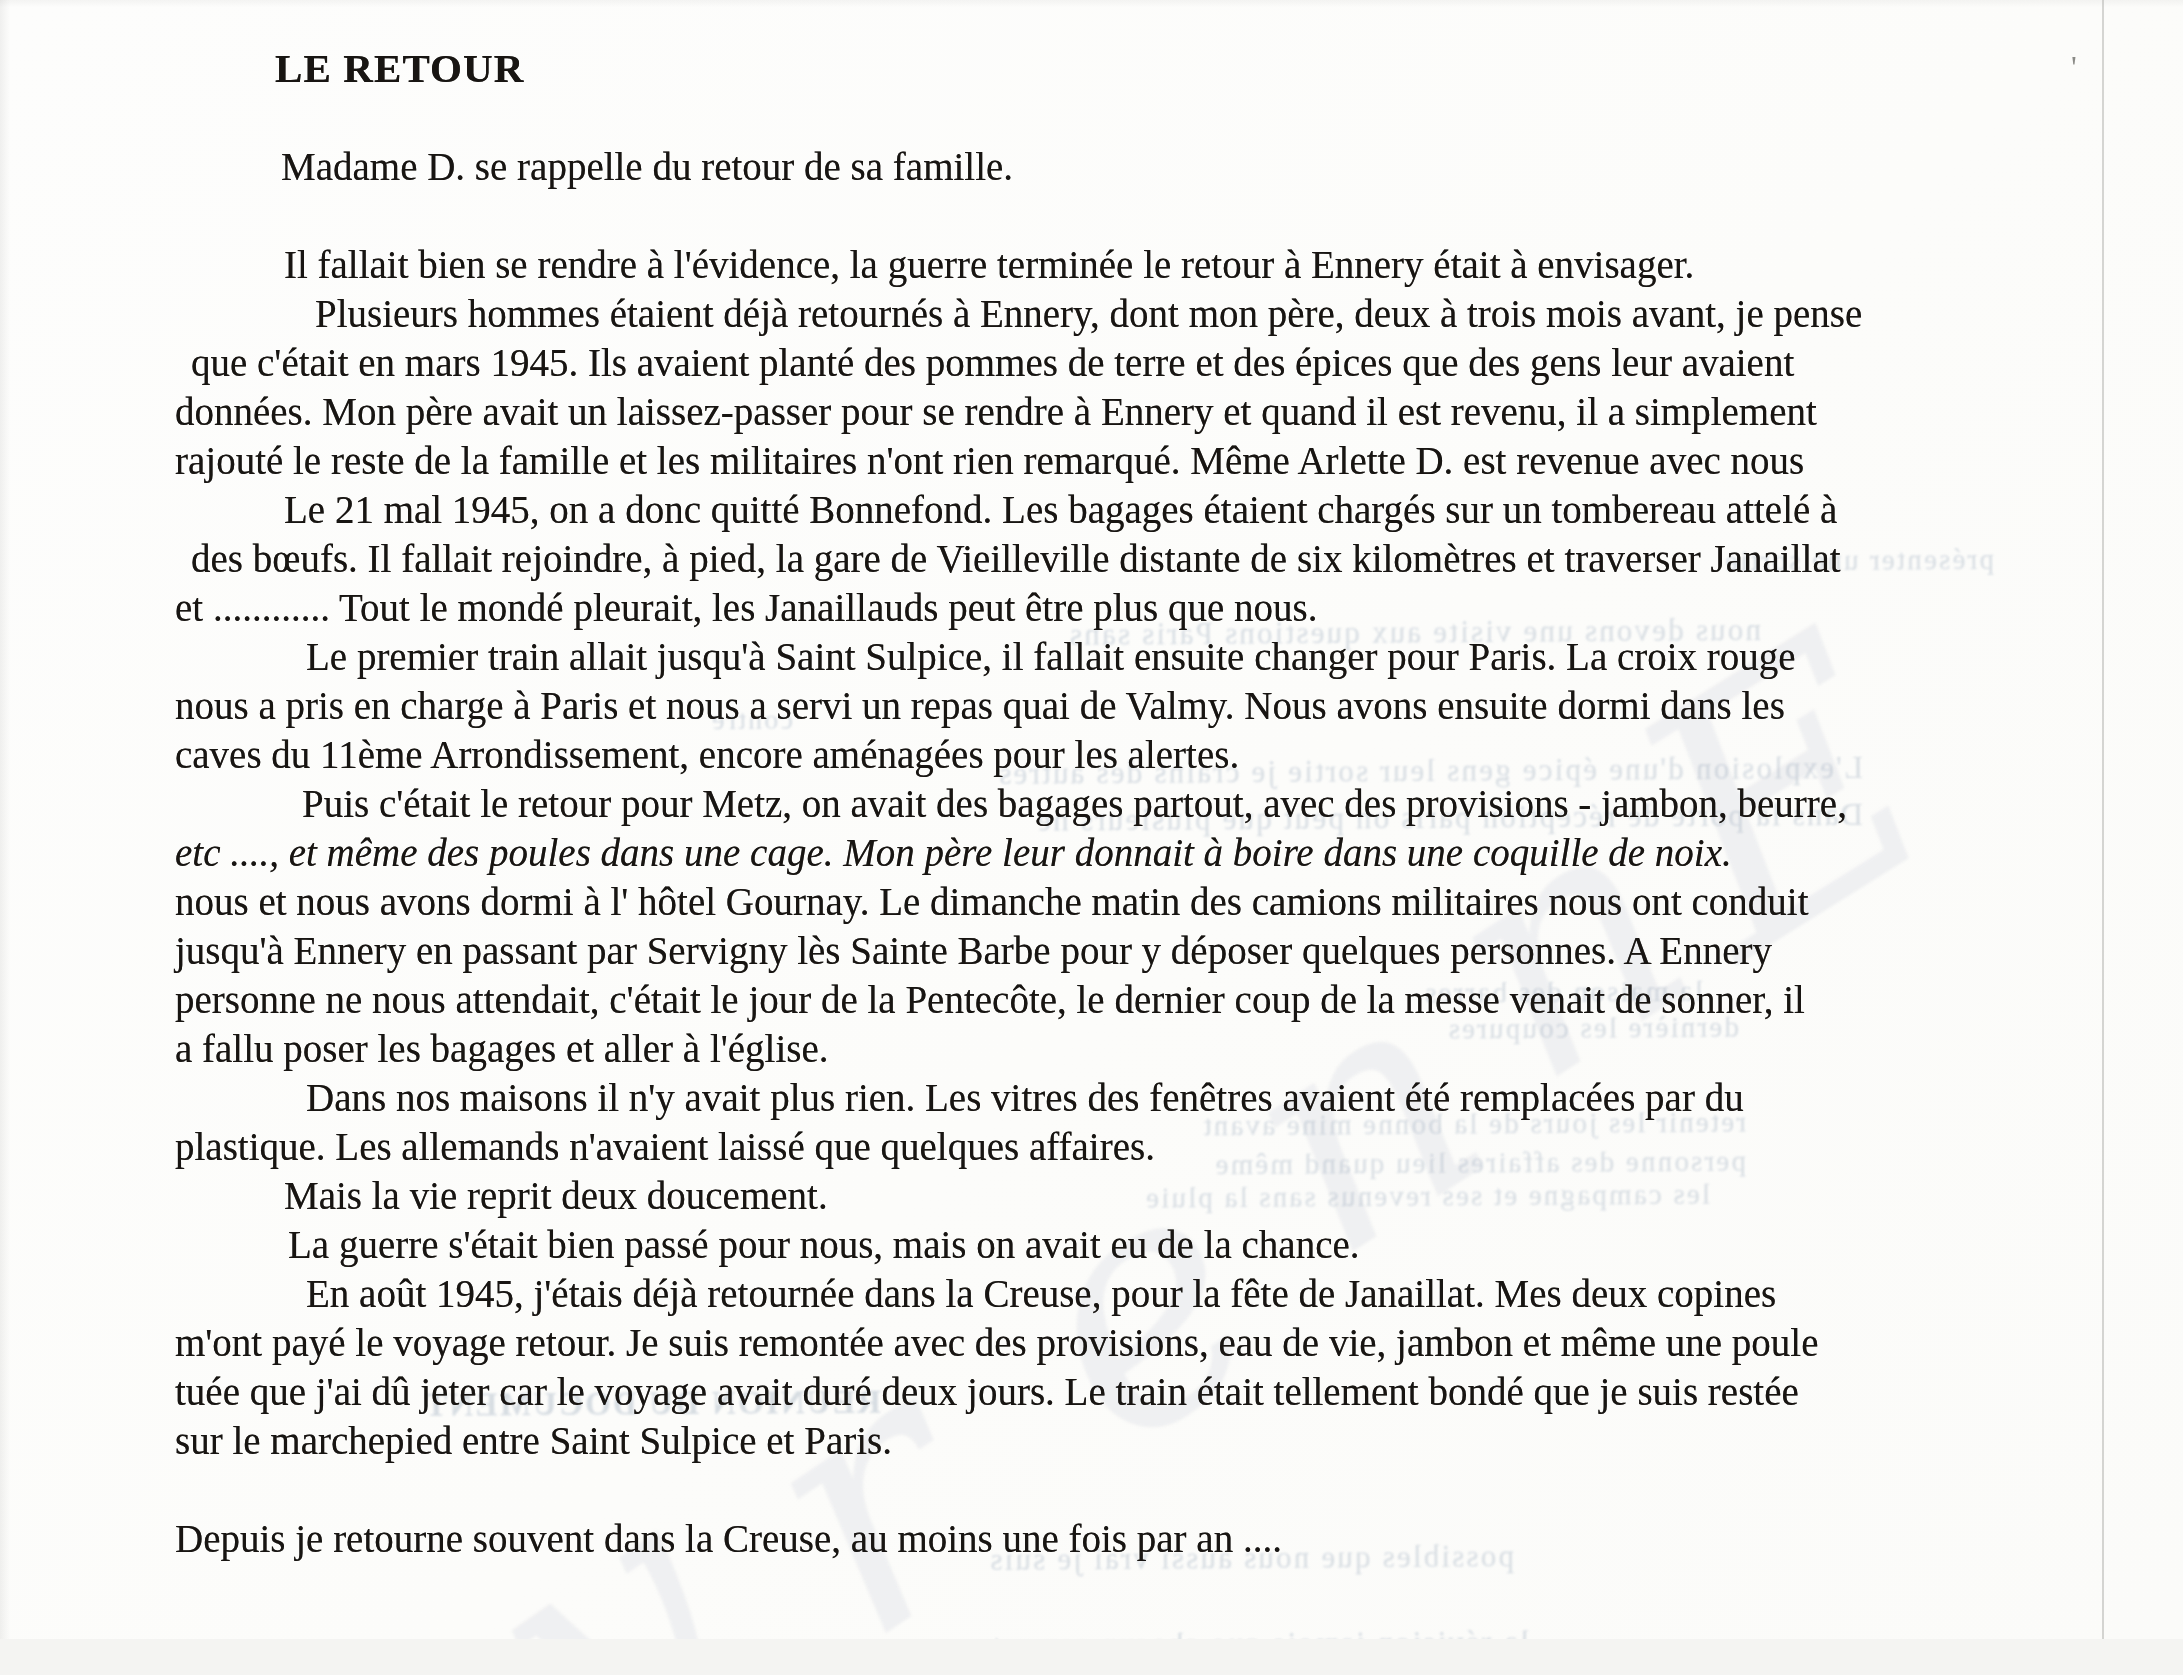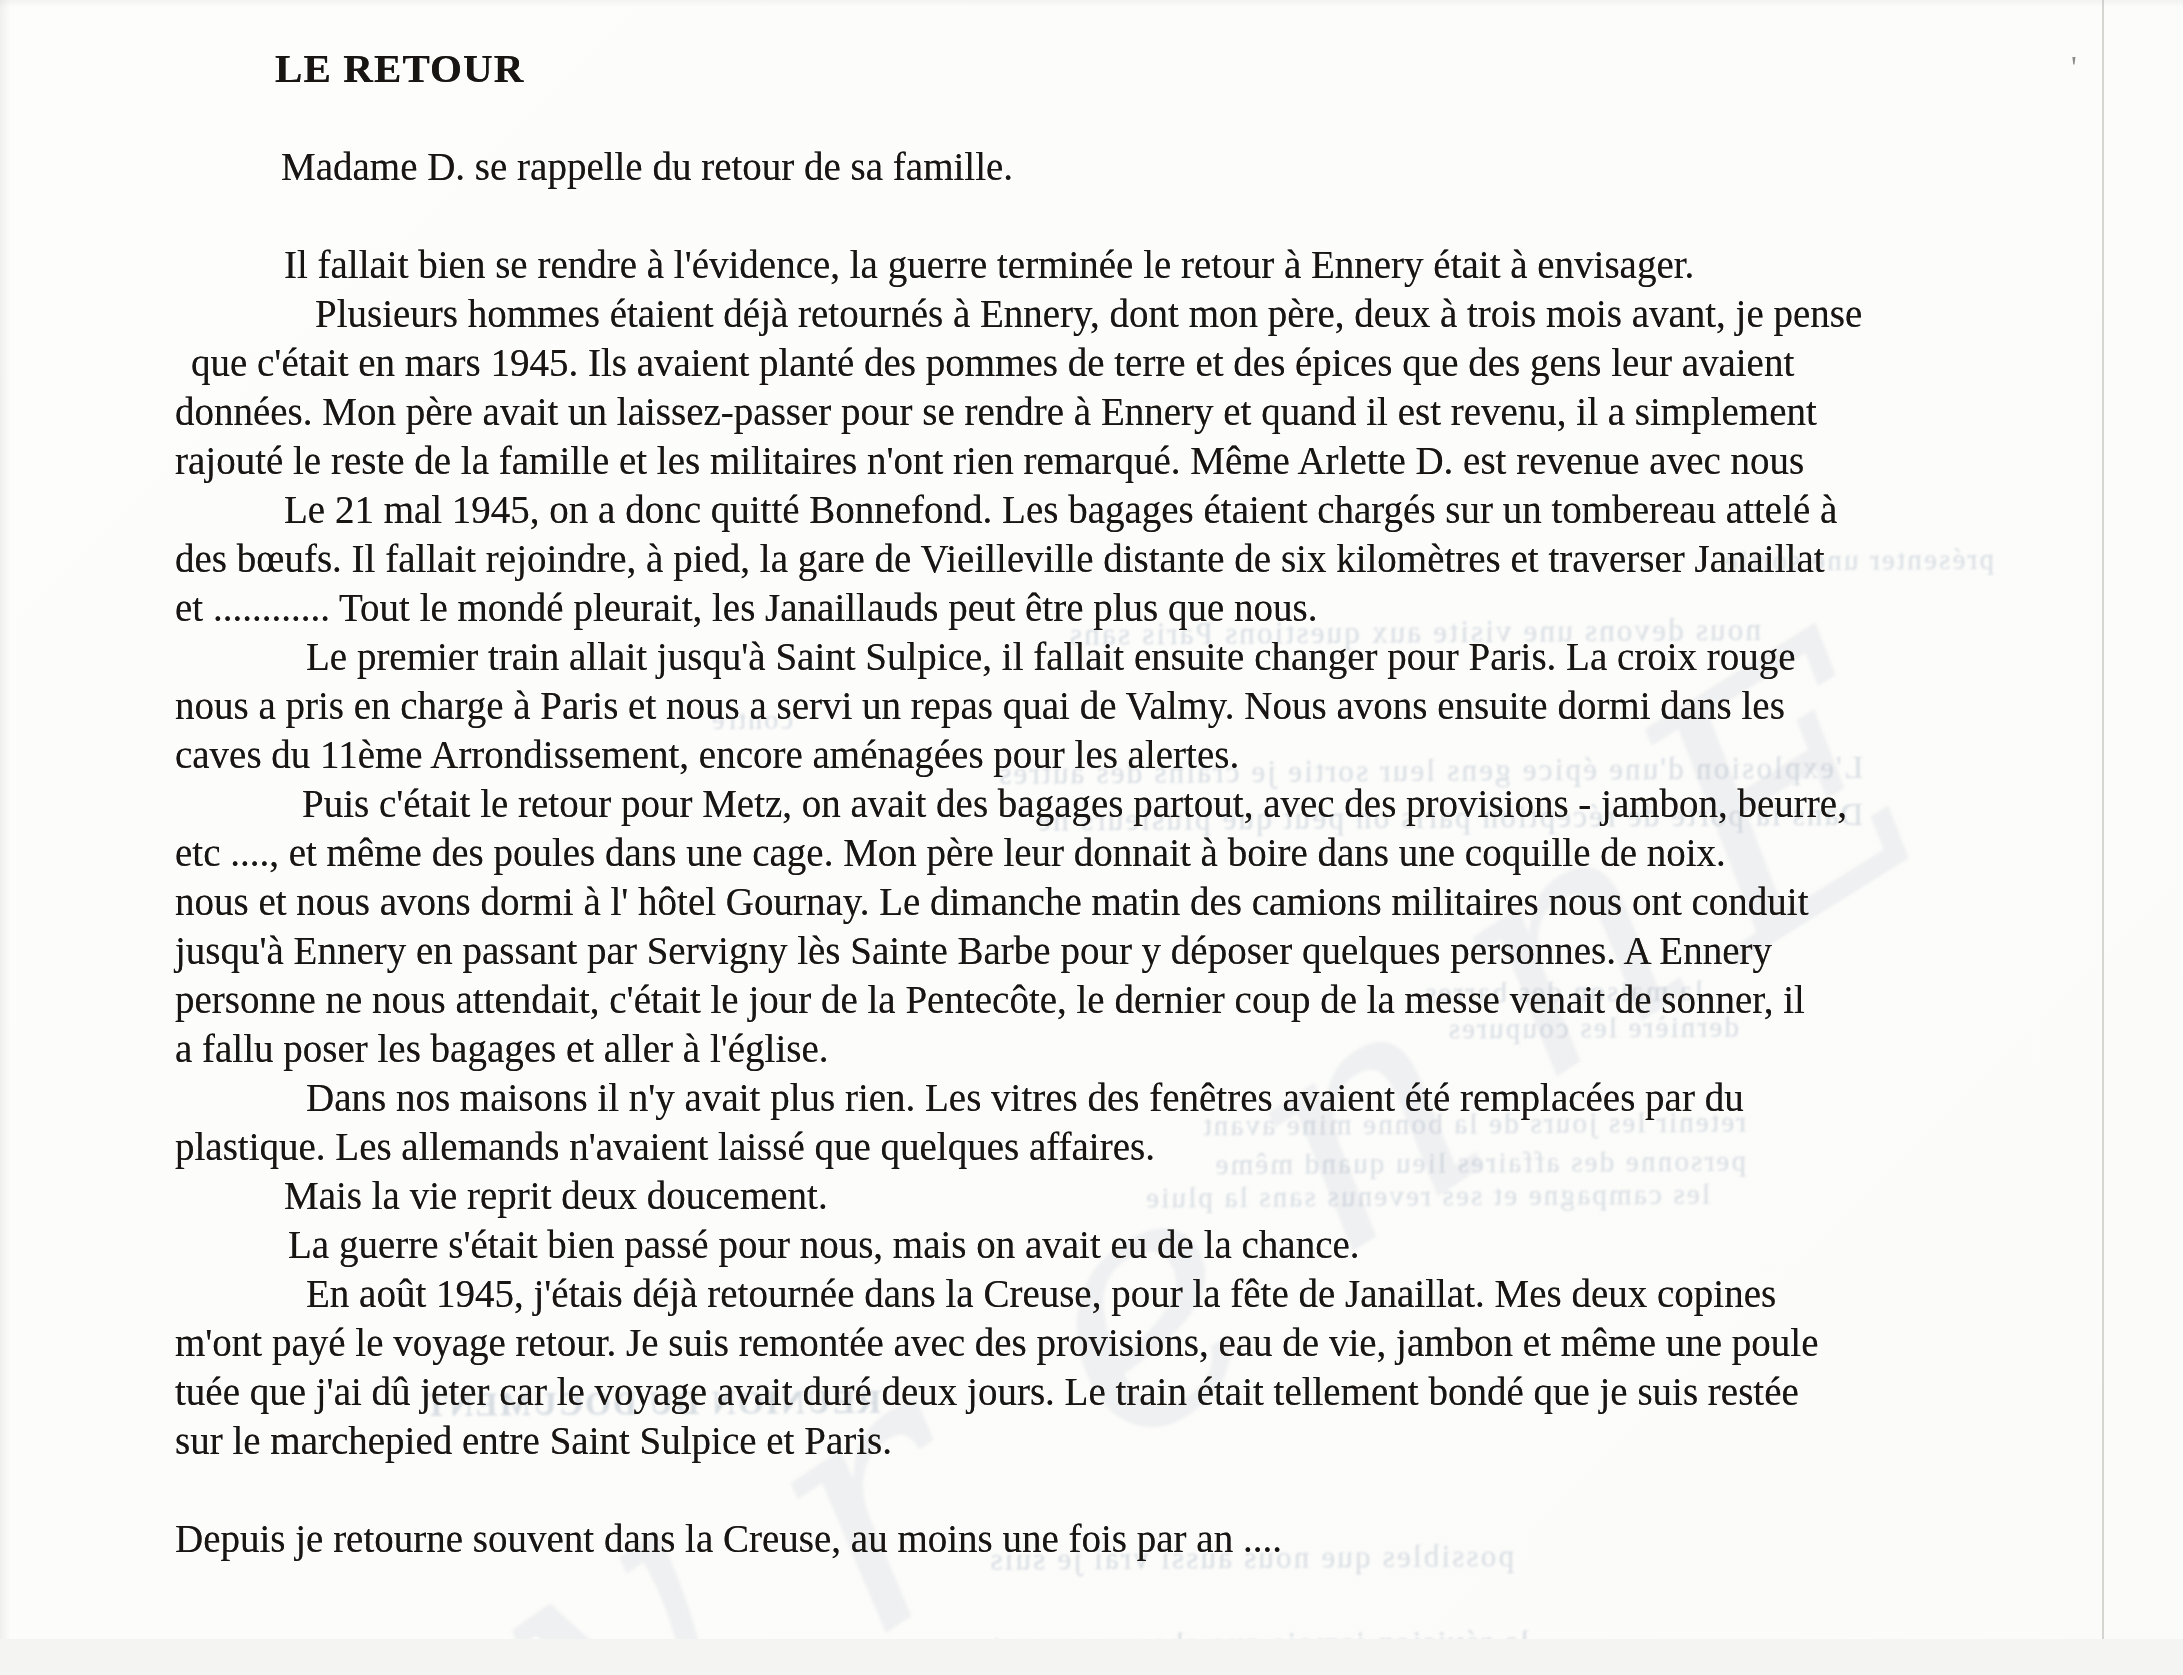--- a/index.html
+++ b/index.html
@@ -110,27 +110,27 @@
   <div class="text-flow">
     <h1 class="doc-title" id="doc-title" style="margin-left: 100px;">LE RETOUR</h1>
     <div id="body-lines">
         <div class="line blank-before" style="margin-left: 106px;">Madame D. se rappelle du retour de sa famille.</div>
         <div class="line blank-before" style="margin-left: 109px;">Il fallait bien se rendre à l'évidence, la guerre terminée le retour à Ennery était à envisager.</div>
         <div class="line" style="margin-left: 140px;">Plusieurs hommes étaient déjà retournés à Ennery, dont mon père, deux à trois mois avant, je pense</div>
         <div class="line" style="margin-left: 16px;">que c'était en mars 1945. Ils avaient planté des pommes de terre et des épices que des gens leur avaient</div>
         <div class="line" style="margin-left: 0px;">données. Mon père avait un laissez-passer pour se rendre à Ennery et quand il est revenu, il a simplement</div>
         <div class="line" style="margin-left: 0px;">rajouté le reste de la famille et les militaires n'ont rien remarqué. Même Arlette D. est revenue avec nous</div>
         <div class="line" style="margin-left: 109px;">Le 21 mal 1945, on a donc quitté Bonnefond. Les bagages étaient chargés sur un tombereau attelé à</div>
-        <div class="line" style="margin-left: 0px;">des bœufs. Il fallait rejoindre, à pied, la gare de Vieilleville distante de six kilomètres et traverser Janaillat</div>
+        <div class="line" style="margin-left: 16px;">des bœufs. Il fallait rejoindre, à pied, la gare de Vieilleville distante de six kilomètres et traverser Janaillat</div>
         <div class="line" style="margin-left: 0px;">et ............ Tout le mondé pleurait, les Janaillauds peut être plus que nous.</div>
         <div class="line" style="margin-left: 131px;">Le premier train allait jusqu'à Saint Sulpice, il fallait ensuite changer pour Paris. La croix rouge</div>
         <div class="line" style="margin-left: 0px;">nous a pris en charge à Paris et nous a servi un repas quai de Valmy. Nous avons ensuite dormi dans les</div>
         <div class="line" style="margin-left: 0px;">caves du 11ème Arrondissement, encore aménagées pour les alertes.</div>
         <div class="line" style="margin-left: 127px;">Puis c'était le retour pour Metz, on avait des bagages partout, avec des provisions - jambon, beurre,</div>
-        <div class="line" style="margin-left: 0px;">etc ...., et même des poules dans une cage. Mon père leur donnait à boire dans une coquille de noix.</div>
+        <div class="line" style="margin-left: 0px; font-style: italic;">etc ...., et même des poules dans une cage. Mon père leur donnait à boire dans une coquille de noix.</div>
         <div class="line" style="margin-left: 0px;">nous et nous avons dormi à l' hôtel Gournay. Le dimanche matin des camions militaires nous ont conduit</div>
         <div class="line" style="margin-left: 0px;">jusqu'à Ennery en passant par Servigny lès Sainte Barbe pour y déposer quelques personnes. A Ennery</div>
         <div class="line" style="margin-left: 0px;">personne ne nous attendait, c'était le jour de la Pentecôte, le dernier coup de la messe venait de sonner, il</div>
         <div class="line" style="margin-left: 0px;">a fallu poser les bagages et aller à l'église.</div>
         <div class="line" style="margin-left: 131px;">Dans nos maisons il n'y avait plus rien. Les vitres des fenêtres avaient été remplacées par du</div>
         <div class="line" style="margin-left: 0px;">plastique. Les allemands n'avaient laissé que quelques affaires.</div>
         <div class="line" style="margin-left: 109px;">Mais la vie reprit deux doucement.</div>
         <div class="line" style="margin-left: 113px;">La guerre s'était bien passé pour nous, mais on avait eu de la chance.</div>
         <div class="line" style="margin-left: 131px;">En août 1945, j'étais déjà retournée dans la Creuse, pour la fête de Janaillat. Mes deux copines</div>
         <div class="line" style="margin-left: 0px;">m'ont payé le voyage retour. Je suis remontée avec des provisions, eau de vie, jambon et même une poule</div>

